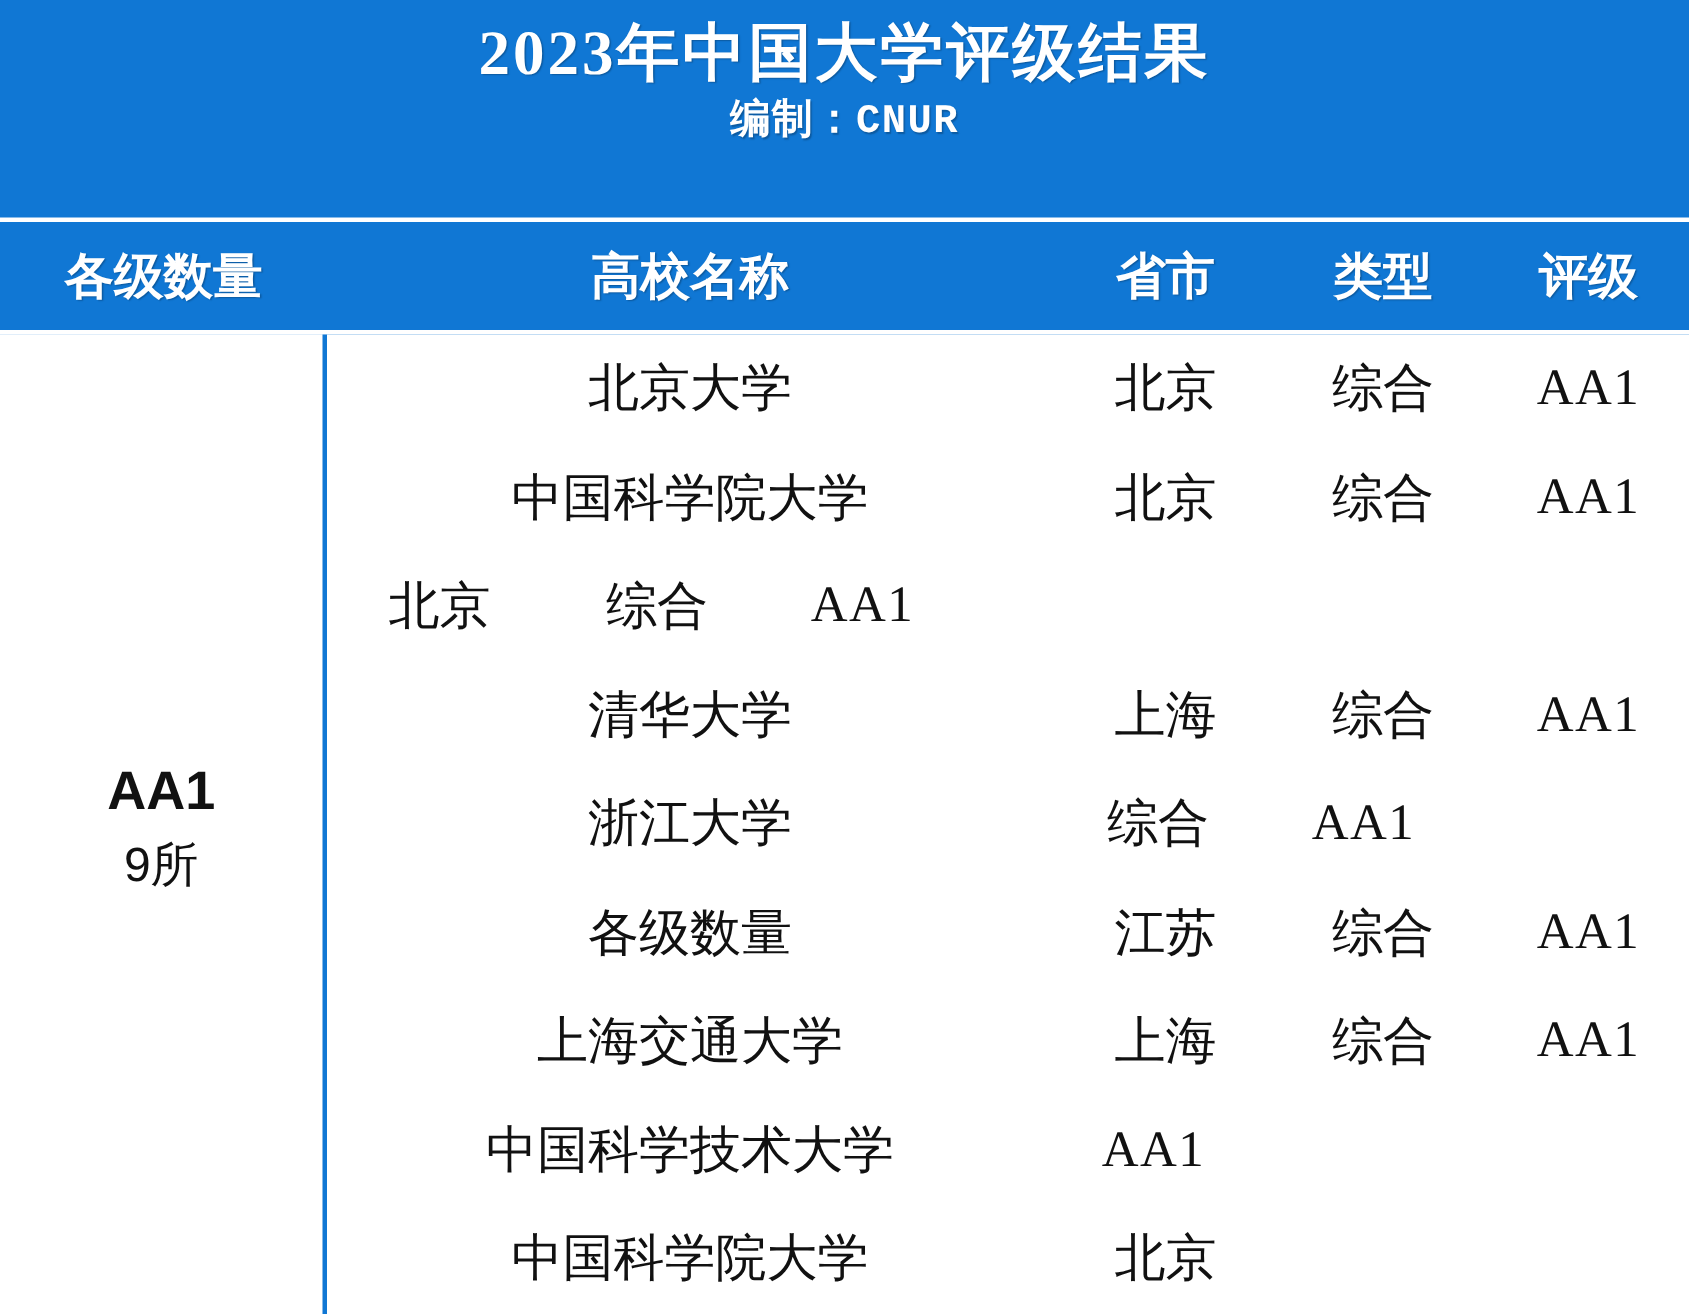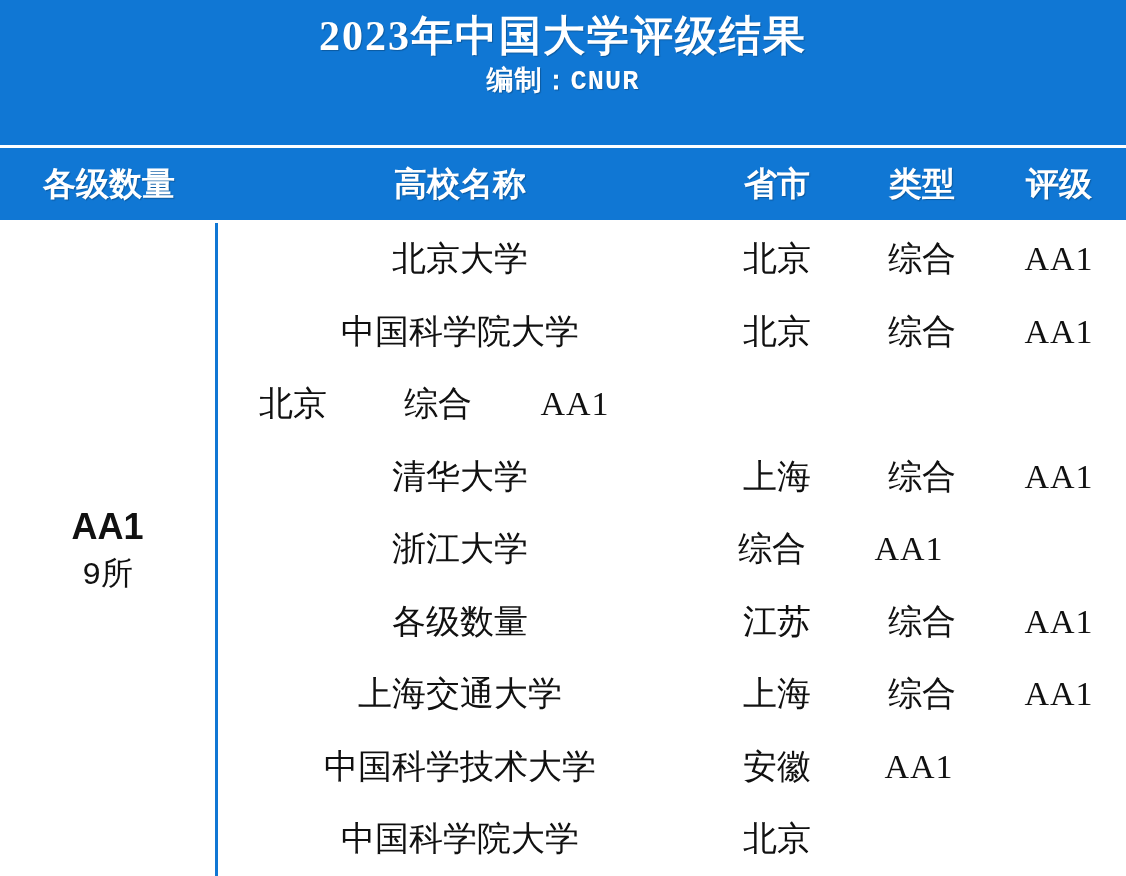--- a/index.html
+++ b/index.html
@@ -87,21 +87,21 @@
     background: #ffffff;
   }
   .grade-label {
     font-family: "Liberation Sans", "DejaVu Sans", sans-serif;
     font-weight: bold;
     font-size: 36px;
     color: #111111;
     line-height: 50px;
   }
   .grade-count {
-    font-family: Liberation Mono, monospace;
+    font-family: Liberation Sans, sans-serif;
     font-size: 32px;
     color: #111111;
     line-height: 48px;
   }
   .rows {
     flex: 1 1 auto;
     display: flex;
     flex-direction: column;
   }
   .data-row {
@@ -182,21 +182,20 @@
         <div class="cell col-grade grade">AA1</div>
       </div>
       <div class="data-row">
         <div class="cell col-name">上海交通大学</div>
         <div class="cell col-prov">上海</div>
         <div class="cell col-type">综合</div>
         <div class="cell col-grade grade">AA1</div>
       </div>
       <div class="data-row">
         <div class="cell col-name">中国科学技术大学</div>
-        <div class="cell col-prov">安徽</div>
         <div class="cell col-grade grade">AA1</div>
       </div>
       <div class="data-row">
         <div class="cell col-name">中国科学院大学</div>
         <div class="cell col-prov">北京</div>
         <div class="cell col-type"></div>
         <div class="cell col-grade grade"></div>
       </div>
     </div>
   </div>

